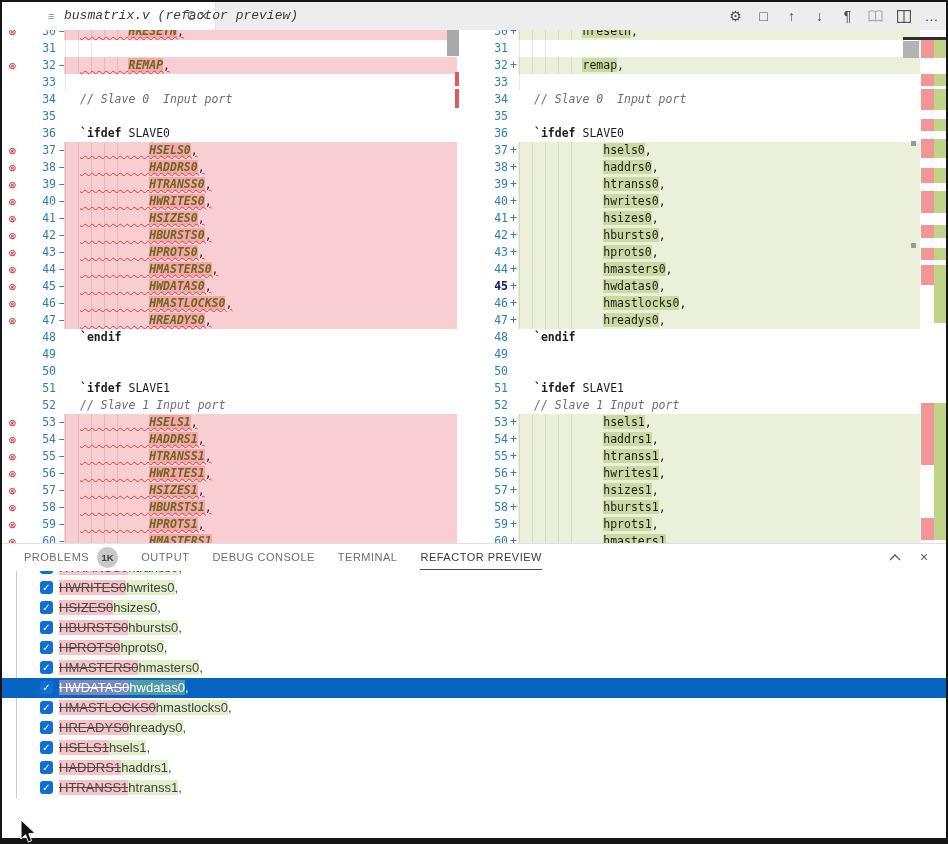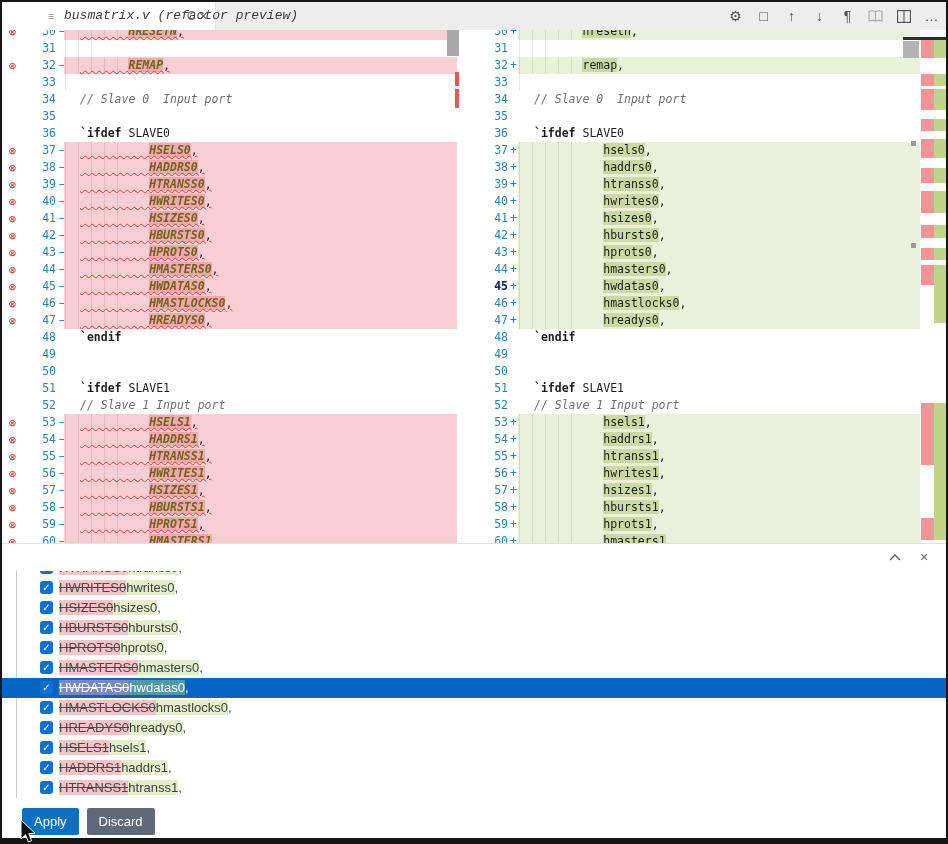--- a/index.html
+++ b/index.html
@@ -802,20 +802,38 @@
         <div class="rmark red" style="top: 373px; height: 62px;"></div>
         <div class="rmark grn" style="top: 373px; height: 62px;"></div>
         <div class="rmark grn" style="top: 435px; height: 53px;"></div>
         <div class="rmark red" style="top: 488px; height: 22px;"></div>
         <div class="rmark grn" style="top: 488px; height: 22px;"></div>
       </div>
   </div>
 
   <div class="paneltop"></div>
   <div class="phead">
+    <div class="ptabs" id="panel-tabs">
+        <div class="ptab">
+          <span>PROBLEMS</span>
+          <span class="badge">1K</span>
+        </div>
+        <div class="ptab">
+          <span>OUTPUT</span>
+        </div>
+        <div class="ptab">
+          <span>DEBUG CONSOLE</span>
+        </div>
+        <div class="ptab">
+          <span>TERMINAL</span>
+        </div>
+        <div class="ptab active">
+          <span>REFACTOR PREVIEW</span>
+        </div>
+      </div>
     <div class="pacts">
       <span class="pico">
         <svg width="12" height="7" viewBox="0 0 12 7">
             <path d="M1 6 L6 1 L11 6" fill="none" stroke="#5a5a5a" stroke-width="1.3"></path>
           </svg>
       </span>
       <span class="pico">×</span>
     </div>
   </div>
   <div class="plist">
@@ -829,23 +847,19 @@
         <div class="crow"><span class="cb">✓</span><span class="body"><span class="old">HMASTERS0</span><span class="new">hmasters0</span><span class="cma">,</span></span></div>
         <div class="crow sel"><span class="cb">✓</span><span class="body"><span class="old">HWDATAS0</span><span class="new">hwdatas0</span><span class="cma">,</span></span></div>
         <div class="crow"><span class="cb">✓</span><span class="body"><span class="old">HMASTLOCKS0</span><span class="new">hmastlocks0</span><span class="cma">,</span></span></div>
         <div class="crow"><span class="cb">✓</span><span class="body"><span class="old">HREADYS0</span><span class="new">hreadys0</span><span class="cma">,</span></span></div>
         <div class="crow"><span class="cb">✓</span><span class="body"><span class="old">HSELS1</span><span class="new">hsels1</span><span class="cma">,</span></span></div>
         <div class="crow"><span class="cb">✓</span><span class="body"><span class="old">HADDRS1</span><span class="new">haddrs1</span><span class="cma">,</span></span></div>
         <div class="crow"><span class="cb">✓</span><span class="body"><span class="old">HTRANSS1</span><span class="new">htranss1</span><span class="cma">,</span></span></div>
       </div>
   </div>
 
-  <div class="btns">
-    <button class="btn primary">Apply</button>
-    <button class="btn secondary">Discard</button>
-  </div>
 
   <div class="cursor">
     <svg width="18" height="24" viewBox="0 0 18 24">
       <path d="M1 0 L1 19 L5.6 14.8 L8.4 22 L11.6 20.7 L8.8 13.7 L15 13.2 Z" fill="#111" stroke="#fff" stroke-width="1"></path>
     </svg>
   </div>
 </div>
 
 </body></html>

